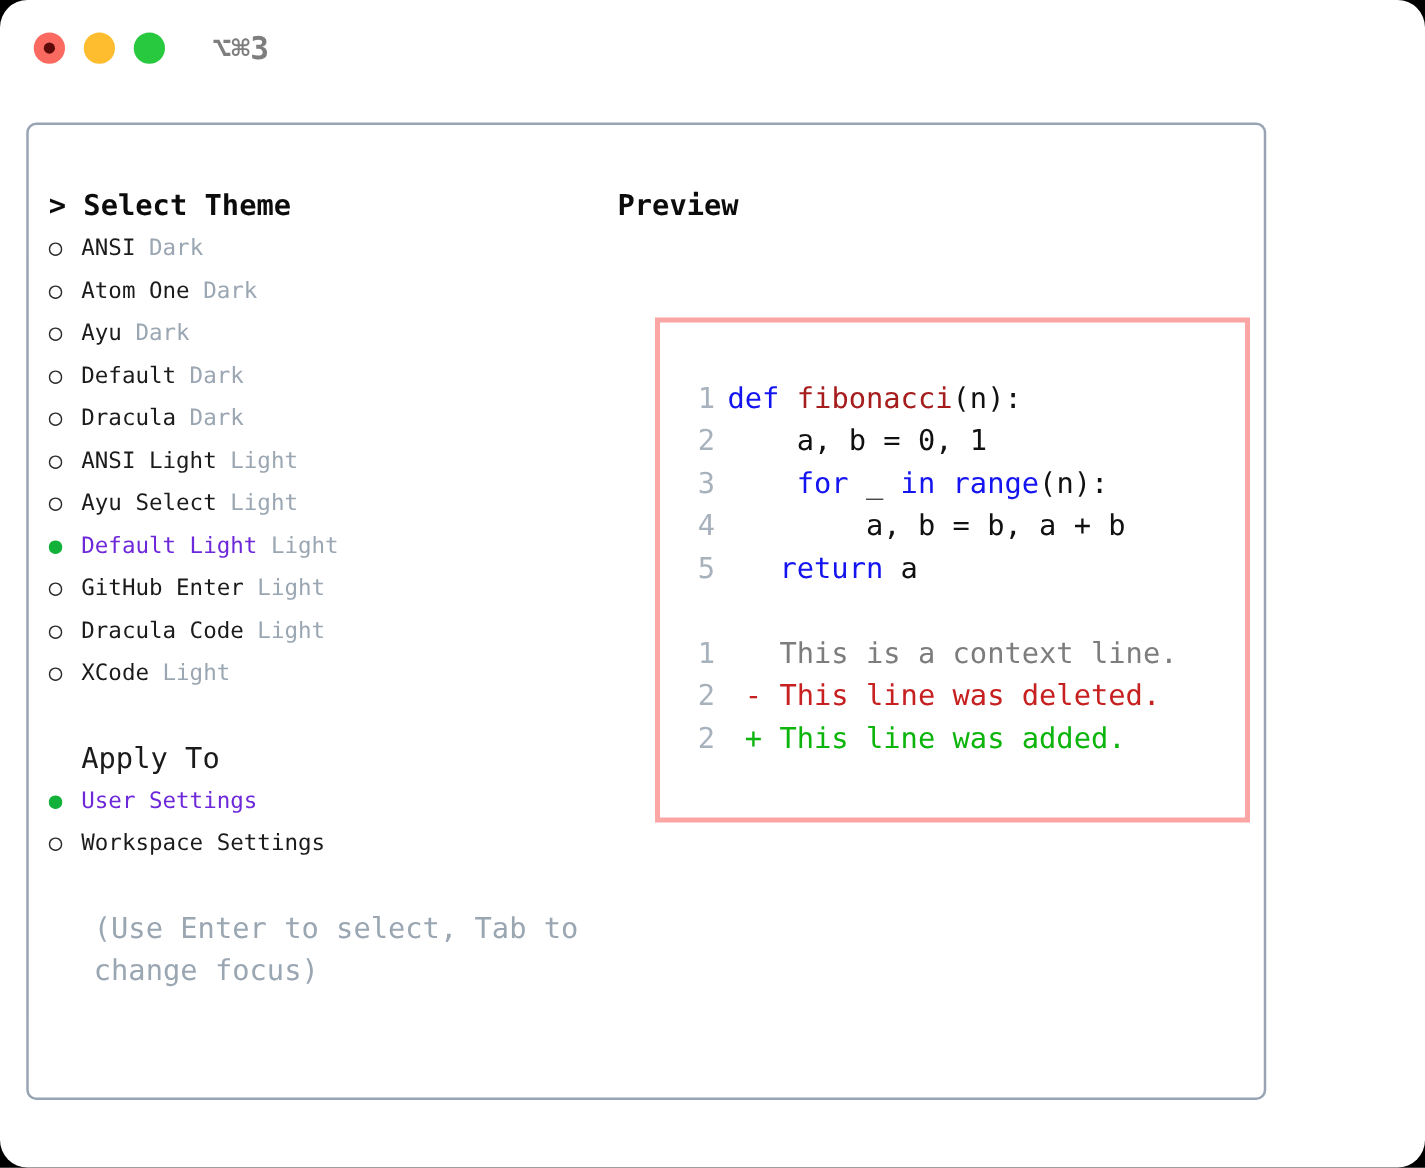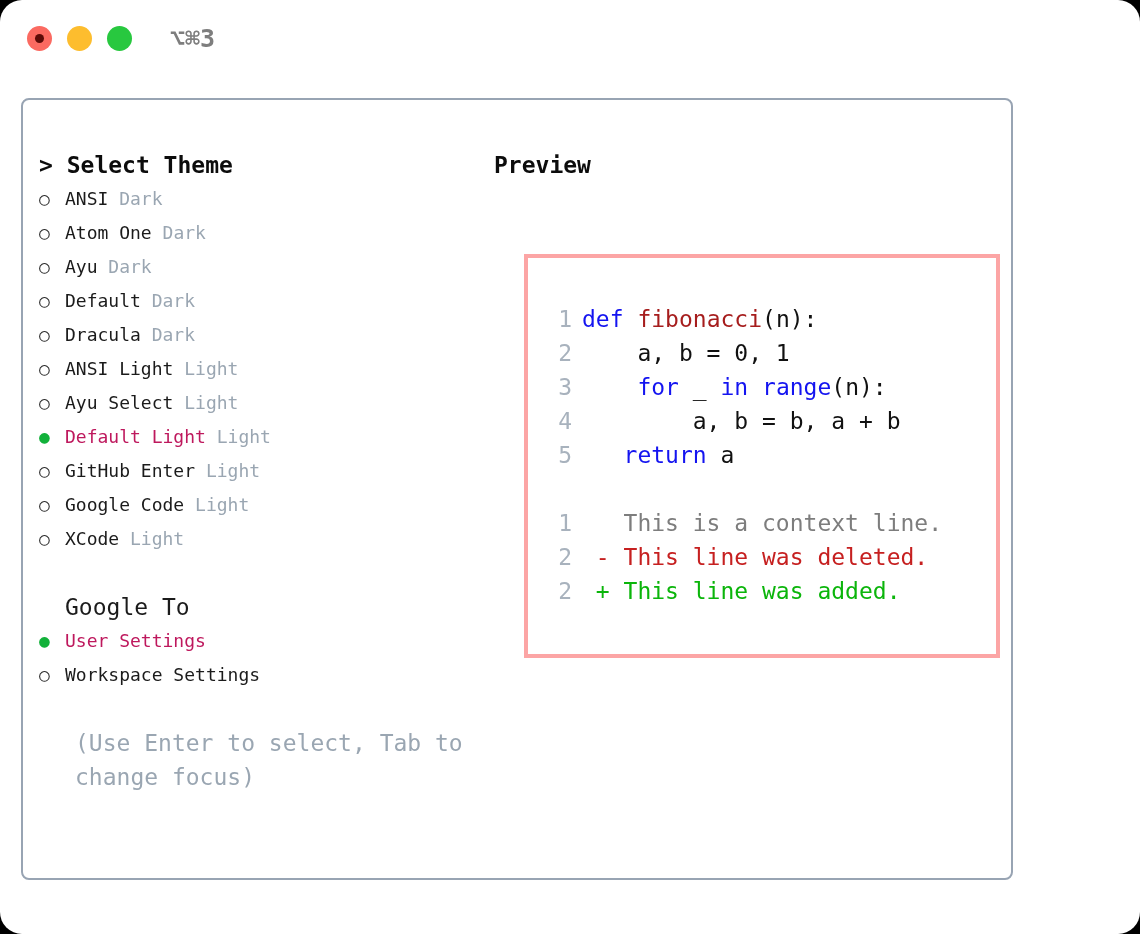--- a/index.html
+++ b/index.html
@@ -106,21 +106,21 @@
     color: #0c0c0c;
     white-space: pre;
   }
   .marker {
     display: inline-block;
     width: 26px;
     color: #2b2b2b;
   }
   .marker.sel { color: #12b13a; }
   .label-name { color: #1b1b1b; }
-  .row.selected .label-name { color: #be185d; }
+  .row.selected .label-name { color: #6d28d9; }
   .label-cat  { color: #9aa6b2; }
 
   .spacer { height: 34px; }
 
   .apply-heading {
     font-size: 23px;
     line-height: 34px;
     color: #1b1b1b;
     white-space: pre;
     padding-left: 26px;
@@ -196,27 +196,27 @@
       <div id="theme-list">
           <div class="row"><span class="marker">○</span><span class="label-name">ANSI</span><span class="label-cat"> Dark</span></div>
           <div class="row"><span class="marker">○</span><span class="label-name">Atom One</span><span class="label-cat"> Dark</span></div>
           <div class="row"><span class="marker">○</span><span class="label-name">Ayu</span><span class="label-cat"> Dark</span></div>
           <div class="row"><span class="marker">○</span><span class="label-name">Default</span><span class="label-cat"> Dark</span></div>
           <div class="row"><span class="marker">○</span><span class="label-name">Dracula</span><span class="label-cat"> Dark</span></div>
           <div class="row"><span class="marker">○</span><span class="label-name">ANSI Light</span><span class="label-cat"> Light</span></div>
           <div class="row"><span class="marker">○</span><span class="label-name">Ayu Select</span><span class="label-cat"> Light</span></div>
           <div class="row selected"><span class="marker sel">●</span><span class="label-name">Default Light</span><span class="label-cat"> Light</span></div>
           <div class="row"><span class="marker">○</span><span class="label-name">GitHub Enter</span><span class="label-cat"> Light</span></div>
-          <div class="row"><span class="marker">○</span><span class="label-name">Google Code</span><span class="label-cat"> Light</span></div>
+          <div class="row"><span class="marker">○</span><span class="label-name">Dracula Code</span><span class="label-cat"> Light</span></div>
           <div class="row"><span class="marker">○</span><span class="label-name">XCode</span><span class="label-cat"> Light</span></div>
         </div>
 
       <div class="spacer"></div>
 
-      <div class="apply-heading">Google To</div>
+      <div class="apply-heading">Apply To</div>
       <div id="apply-list">
           <div class="row selected"><span class="marker sel">●</span><span class="label-name">User Settings</span></div>
           <div class="row"><span class="marker">○</span><span class="label-name">Workspace Settings</span></div>
         </div>
 
       <div class="spacer"></div>
 
       <div class="hint">(Use Enter to select, Tab to change focus)</div>
     </div>
 

